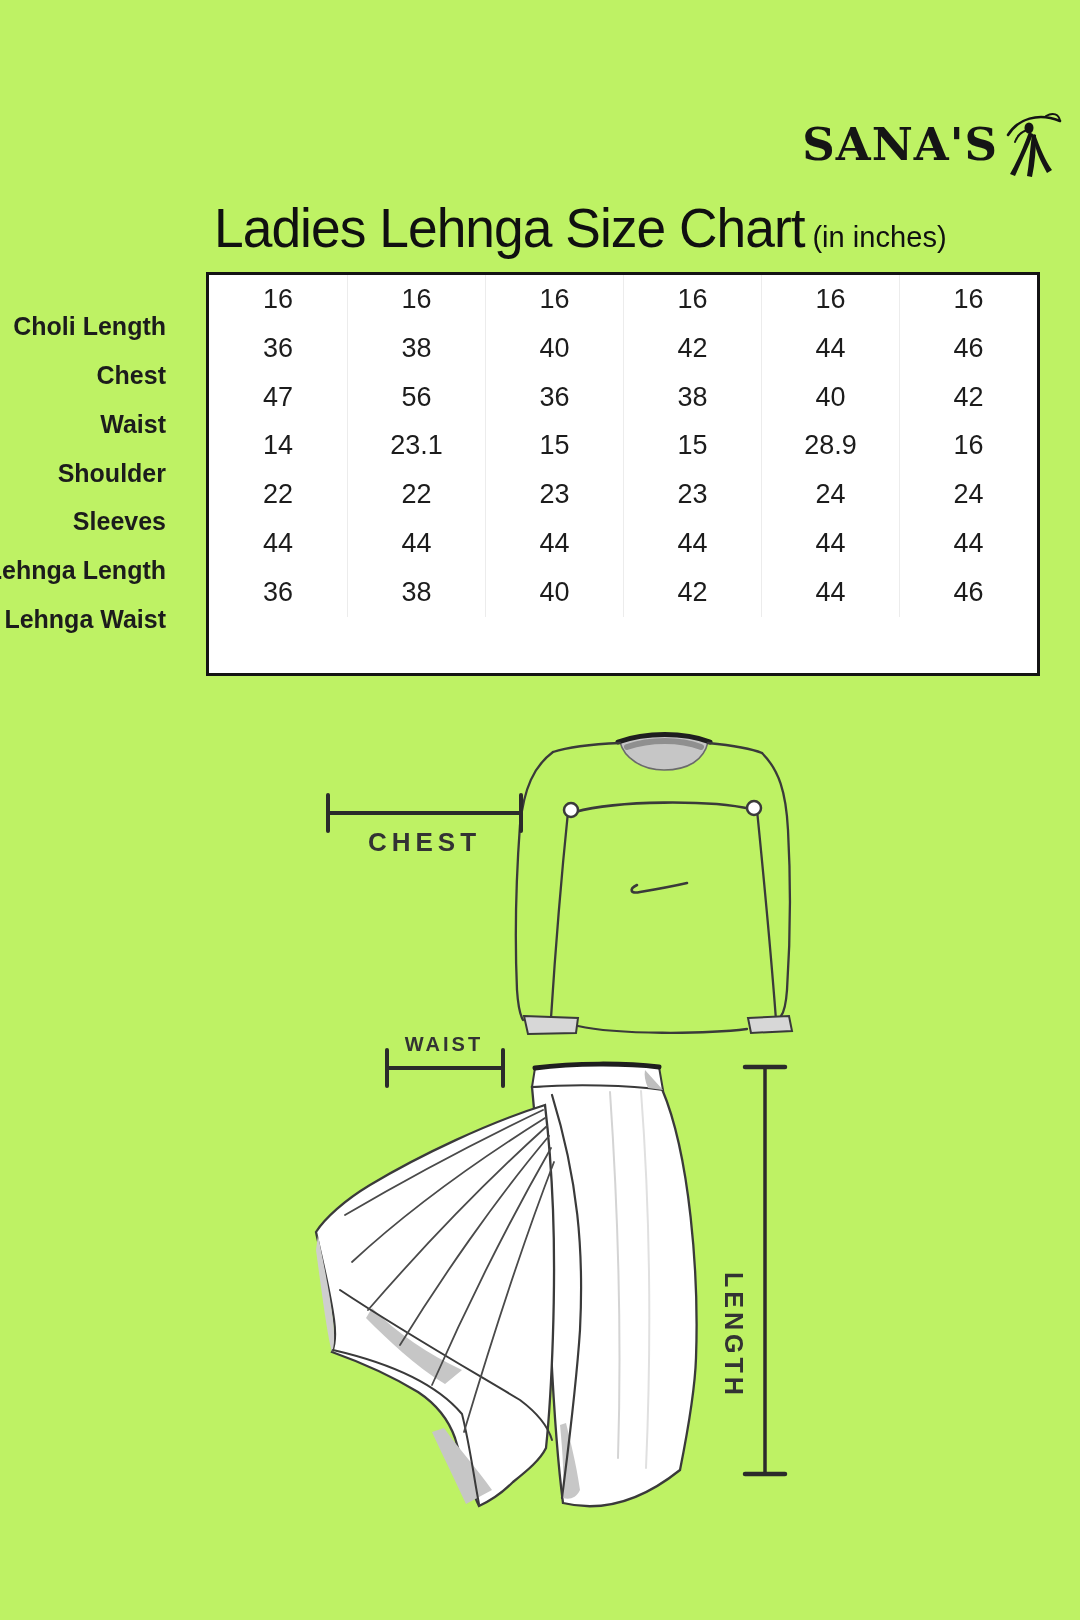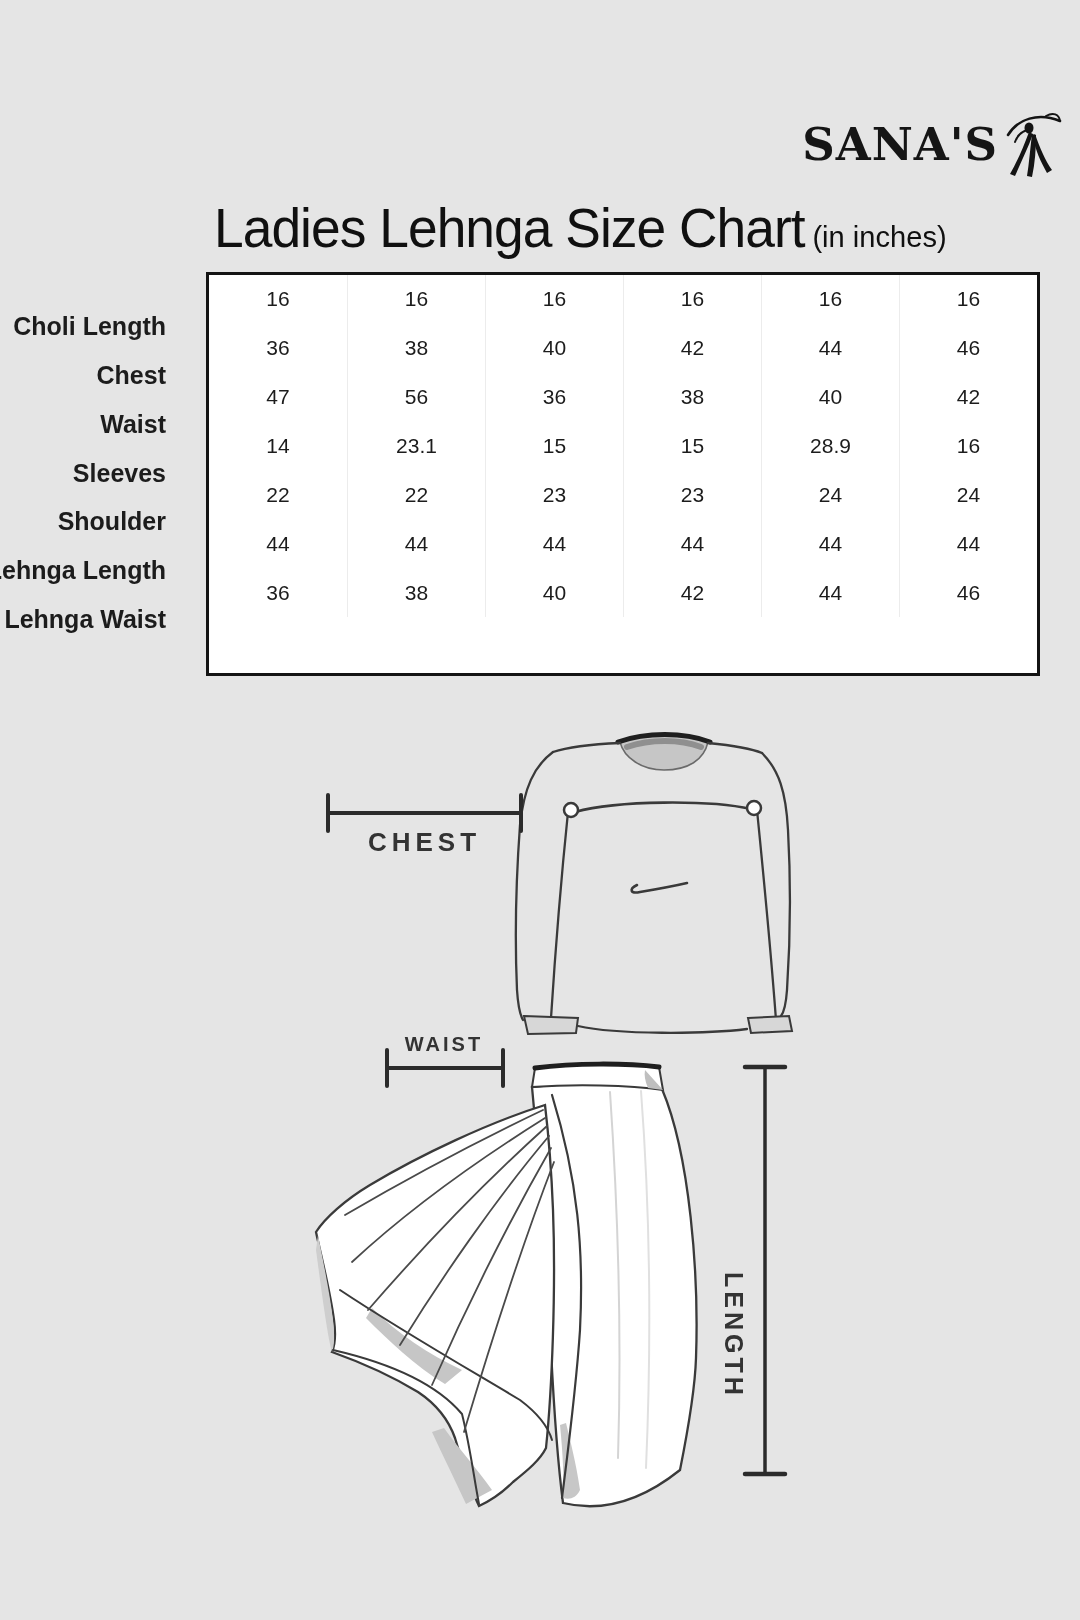--- a/index.html
+++ b/index.html
@@ -1,17 +1,17 @@
 <!DOCTYPE html>
 <html><head>
 <meta charset="utf-8">
 <style>
   html,body { margin:0; padding:0; background:#ffffff; }
   .page {
-    position:relative; width:1080px; height:1620px; background:#e5e5e5;
+    position:relative; width:1080px; height:1620px; background:#bef264;
     font-family:"Liberation Sans", sans-serif; color:#1c1c1c; overflow:hidden;
   }
   
   .logo { position:absolute; top:108px; right:14px; display:flex; align-items:center; gap:4px; }
   .logo-text {
     font-family:"DejaVu Serif","Liberation Serif",serif; font-size:45px; font-weight:600;
     letter-spacing:1px; color:#151515; line-height:1;
   }
   .logo-figure svg { width:64px; height:72px; display:block; }
   
@@ -32,21 +32,21 @@
     position:absolute; left:206px; top:272px; width:834px; height:404px;
     border:3px solid #141414; box-sizing:border-box; background:#fff;
   }
   .thead {
     display:grid; grid-template-columns:repeat(6,1fr); height:53px;
     border-bottom:3px solid #141414; align-items:center;
   }
   .th { text-align:center; font-weight:bold; font-size:30px; }
   .tbody { display:grid; grid-template-rows:repeat(7,1fr); height:342px; }
   .tr { display:grid; grid-template-columns:repeat(6,1fr); }
-  .td { display:flex; align-items:center; justify-content:center; font-size:21px; }
+  .td { display:flex; align-items:center; justify-content:center; font-size:27px; }
   .th + .th, .td + .td { border-left:1px solid #ececec; }
   
   .diagram-svg { position:absolute; left:0; top:690px; width:1080px; height:930px; }
   .measure-label {
     position:absolute; font-weight:bold; color:#333; text-align:center; line-height:1.1;
   }
   .chest-label { left:328px; top:828px; width:193px; font-size:26px; letter-spacing:5px; }
   .waist-label { left:385px; top:1033px; width:118px; font-size:20px; letter-spacing:3px; }
   .length-label {
     left:747px; top:1272px; font-size:25px; letter-spacing:4px;
@@ -74,22 +74,22 @@
   </div>
 
   <div class="title">
     <span>Ladies Lehnga Size Chart</span><span class="unit">(in inches)</span>
   </div>
 
   <div class="size-labels">
     <div class="row-label">Choli Length</div>
     <div class="row-label">Chest</div>
     <div class="row-label">Waist</div>
+    <div class="row-label">Shoulder</div>
     <div class="row-label">Sleeves</div>
-    <div class="row-label">Shoulder</div>
     <div class="row-label">Lehnga Length</div>
     <div class="row-label">Lehnga Waist</div>
   </div>
 
   <div class="size-table">
     <div class="tbody">
       <div class="tr">
         <div class="td">16</div>
         <div class="td">16</div>
         <div class="td">16</div>

